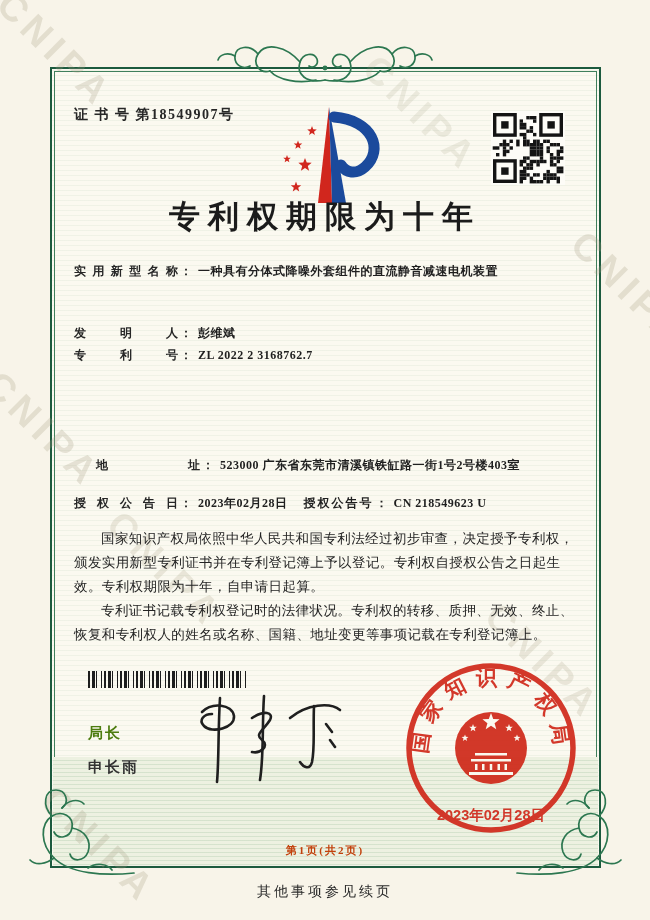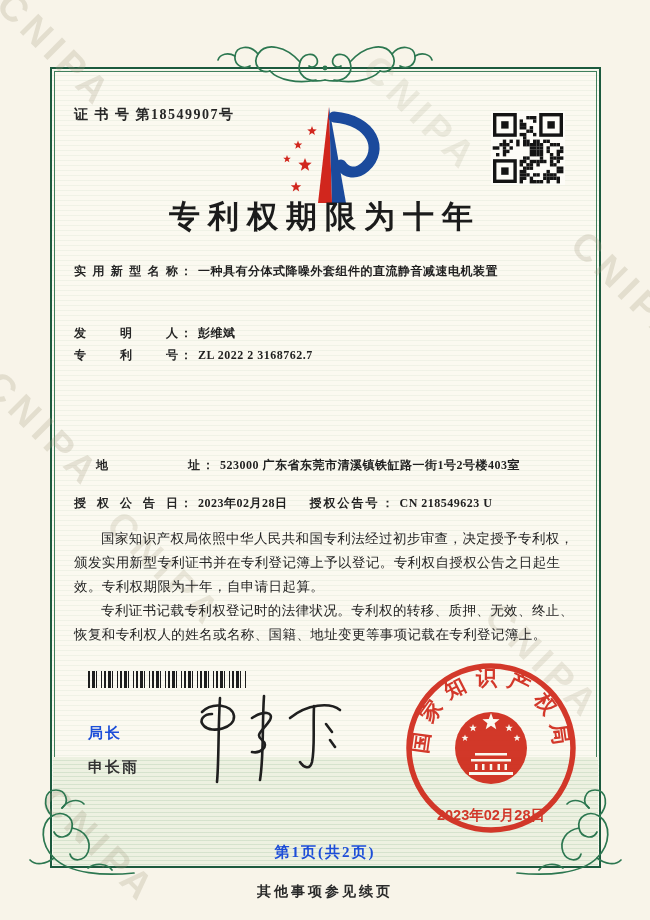--- a/index.html
+++ b/index.html
@@ -69,49 +69,49 @@
   .field { left:74px; width:505px; font-size:12px; line-height:20px; white-space:nowrap; }
   .flabel {
     display:inline-block; width:104px; vertical-align:top;
     text-align:justify; text-align-last:justify; text-justify:inter-ideograph;
     font-weight:600; color:#262626;
   }
   .fcolon { font-weight:600; margin:0 6px 0 2px; }
   .fval   { font-weight:600; color:#1f1f1f; letter-spacing:0.5px; }
   .f0 { top:261px; } .f1 { top:323px; } .f2 { top:345px; } .f3 { top:381px; }
   .f4 { top:418px; } .f5 { top:455px;margin-left:22px; } .f6 { top:493px; }
-  .pair2 { margin-left:22px; }
+  .pair2 { margin-left:16px; }
   .pair2 .flabel2 { font-weight:600; letter-spacing:2px; }
 
   .paras { left:74px; top:527px; width:504px; font-size:13.5px; line-height:24px;
            color:#242424; letter-spacing:0.4px; font-weight:500; }
   .paras p { text-indent:2em; margin:0; }
 
   .barcode {
     left:88px; top:671px; width:158px; height:17px;
     background:repeating-linear-gradient(90deg,
       #1d1d1d 0 2px, transparent 2px 4px,
       #1d1d1d 4px 7px, transparent 7px 8px,
       #1d1d1d 8px 9px, transparent 9px 13px,
       #1d1d1d 13px 14px, transparent 14px 16px);
   }
 
   .signer-title { left:88px; top:724px; font-family:Liberation Serif, serif;
-                  font-size:15px; font-weight:600; color:#1d4ed8; letter-spacing:2px; }
+                  font-size:15px; font-weight:600; color:#4d7c0f; letter-spacing:2px; }
   .signer-name  { left:88px; top:758px; font-family:"Liberation Sans","DejaVu Sans",sans-serif;
                   font-size:15px; font-weight:700; color:#333; letter-spacing:2px; }
   .signature { left:182px; top:690px; width:175px; height:102px; }
   .signature path { stroke:#1f1f1f; stroke-width:2.6; fill:none; stroke-linecap:round; }
 
   .seal { left:403px; top:660px; width:176px; height:176px; opacity:0.93; }
 
   .page-info { left:0; right:0; top:843px; text-align:center;
-               font-size:15px; font-weight:600; letter-spacing:2px; color:#1d4ed8; z-index:5; }
+               font-size:11px; font-weight:600; letter-spacing:2px; color:#c2410c; z-index:5; }
   .footer-note { left:0; right:0; top:883px; text-align:center;
-                 font-size:14px; font-weight:700; letter-spacing:3px; color:#2a2a2a; }
+                 font-size:14px; font-weight:400; letter-spacing:3px; color:#2a2a2a; }
 </style>
 </head>
 <body>
 
 <div class="page">
 
   <span class="wm w1">CNIPA</span>
   <span class="wm w2">CNIPA</span>
   <span class="wm w3">CNIPA</span>
   <span class="wm w4">CNIPA</span>

